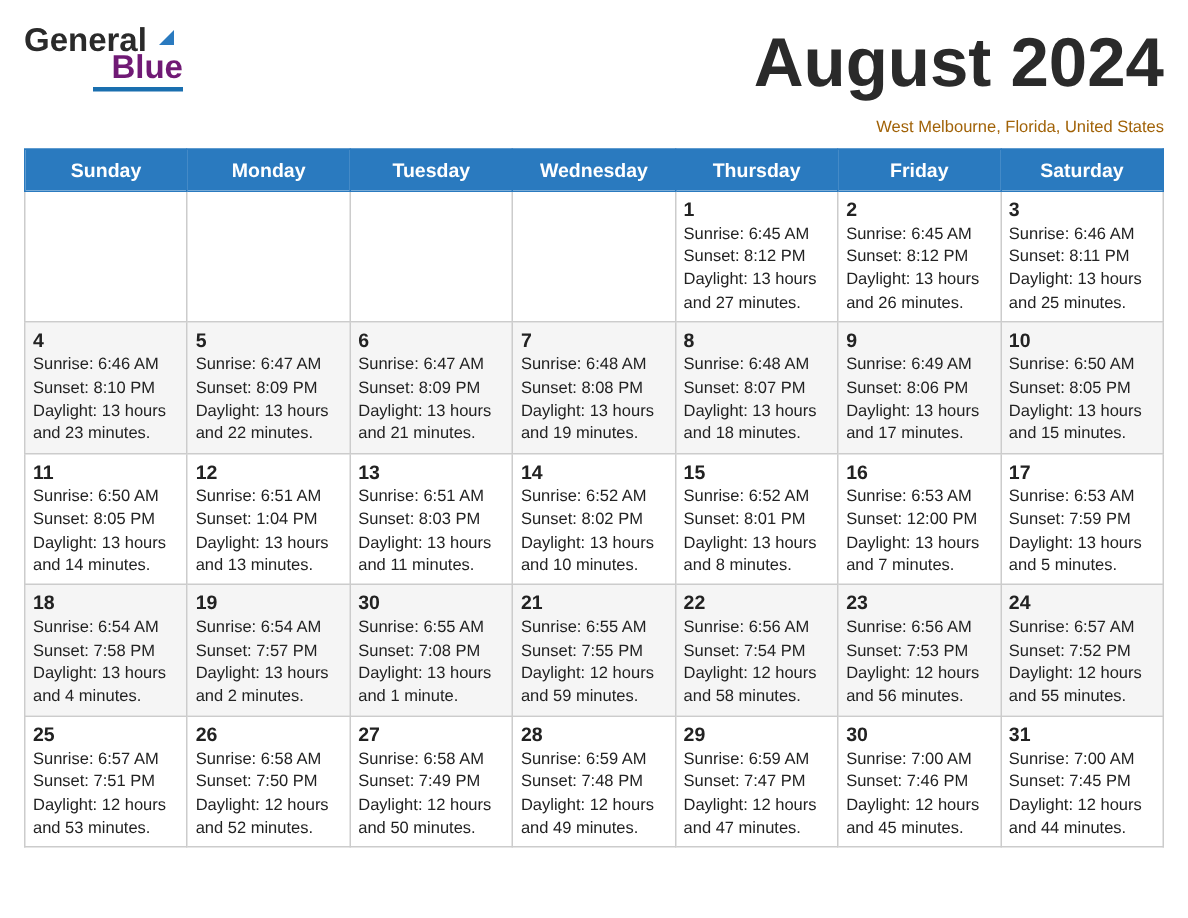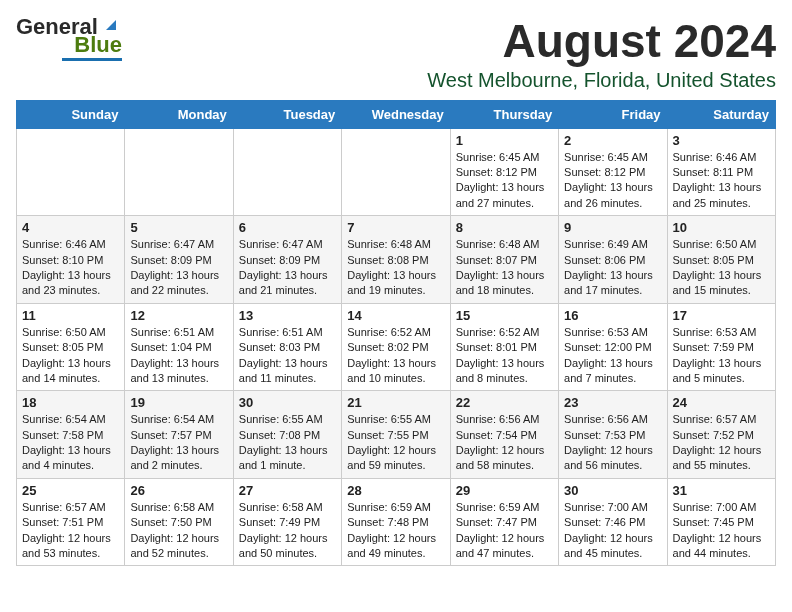--- a/index.html
+++ b/index.html
@@ -40,33 +40,33 @@
     .title-block {
       text-align: right;
     }
     .main-title {
       font-size: 46px;
       font-weight: bold;
       color: #2a2a2a;
       line-height: 1.1;
     }
     .subtitle {
-      font-size: 20px;
-      color: #14532d;
-      margin-top: 2px;
+      font-size: 11px;
+      color: #a16207;
+      margin-top: 12px;
     }
     table {
       width: 100%;
       border-collapse: collapse;
       font-size: 11px;
     }
     thead tr th {
       background: #2a7abf;
       color: #fff;
-      text-align: right;
+      text-align: center;
       padding: 6px 6px;
       font-size: 13px;
       font-weight: bold;
       border: 1px solid #2a7abf;
     }
     tbody tr td {
       border: 1px solid #ccc;
       vertical-align: top;
       padding: 4px 5px;
       min-height: 80px;
@@ -102,21 +102,21 @@
 <div class="header">
   <div class="logo">
     <div class="logo-row">
       <span class="logo-text">
         <span style="color:#2a2a2a;">General</span>
       </span>
       <svg width="22" height="22" viewBox="0 0 22 22" style="margin-left:2px;margin-top:-4px;">
         <polygon points="6,16 16,16 16,6" fill="#2a7abf"></polygon>
       </svg>
     </div>
-    <span class="logo-text" style="color:#4d7c0f;font-weight:bold;font-size:22px;margin-top:-4px;">Blue</span>
+    <span class="logo-text" style="color:#701a75;font-weight:bold;font-size:22px;margin-top:-4px;">Blue</span>
     <div class="logo-line"></div>
   </div>
   <div class="title-block">
     <div class="main-title">August 2024</div>
     <div class="subtitle">West Melbourne, Florida, United States</div>
   </div>
 </div>
 
 <table>
   <thead>

